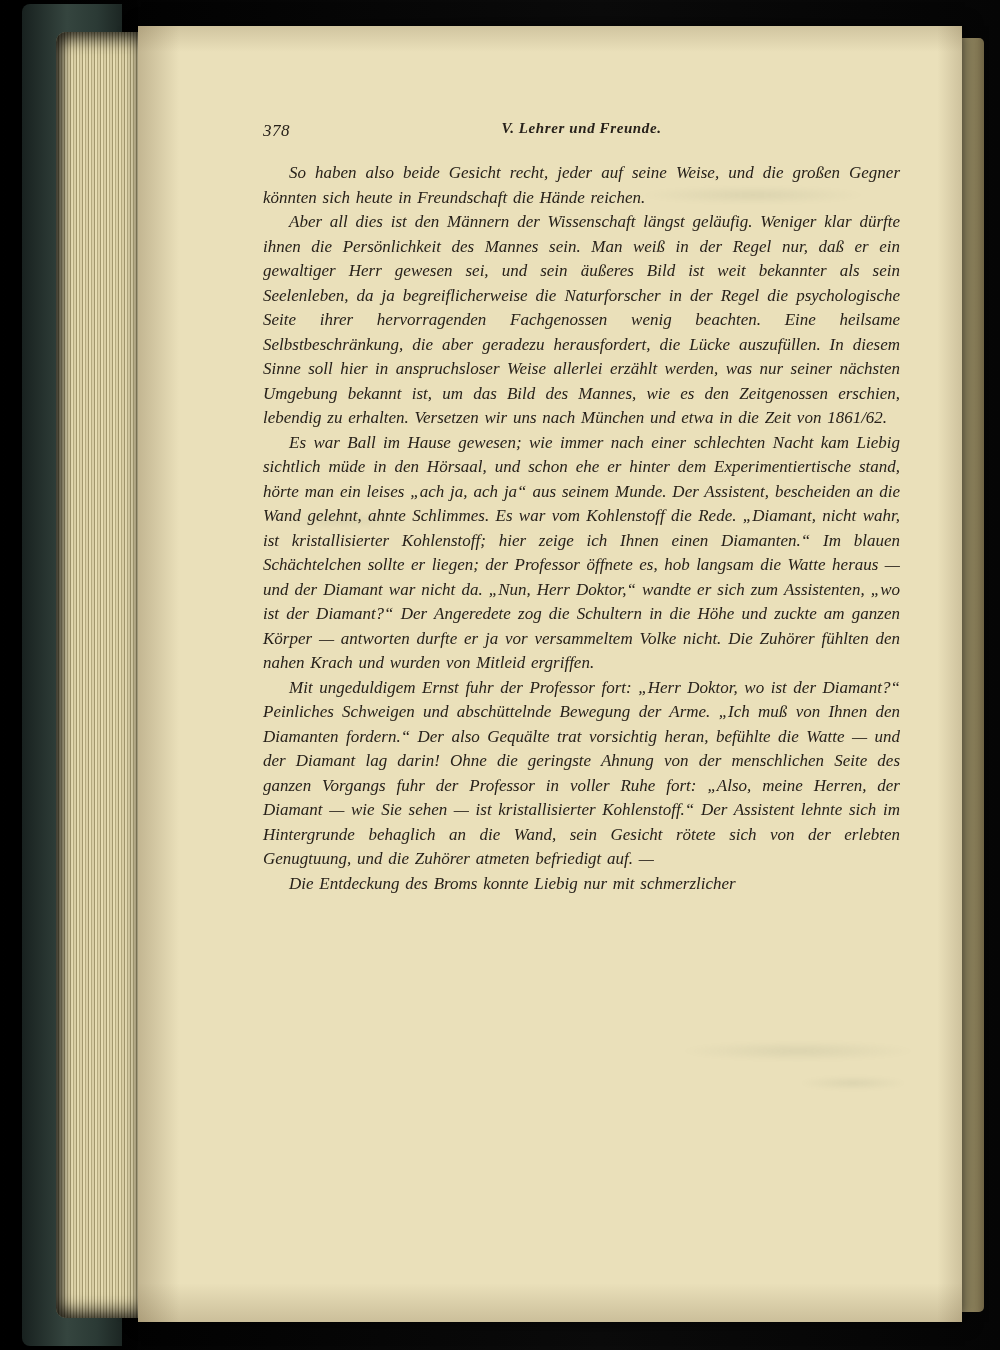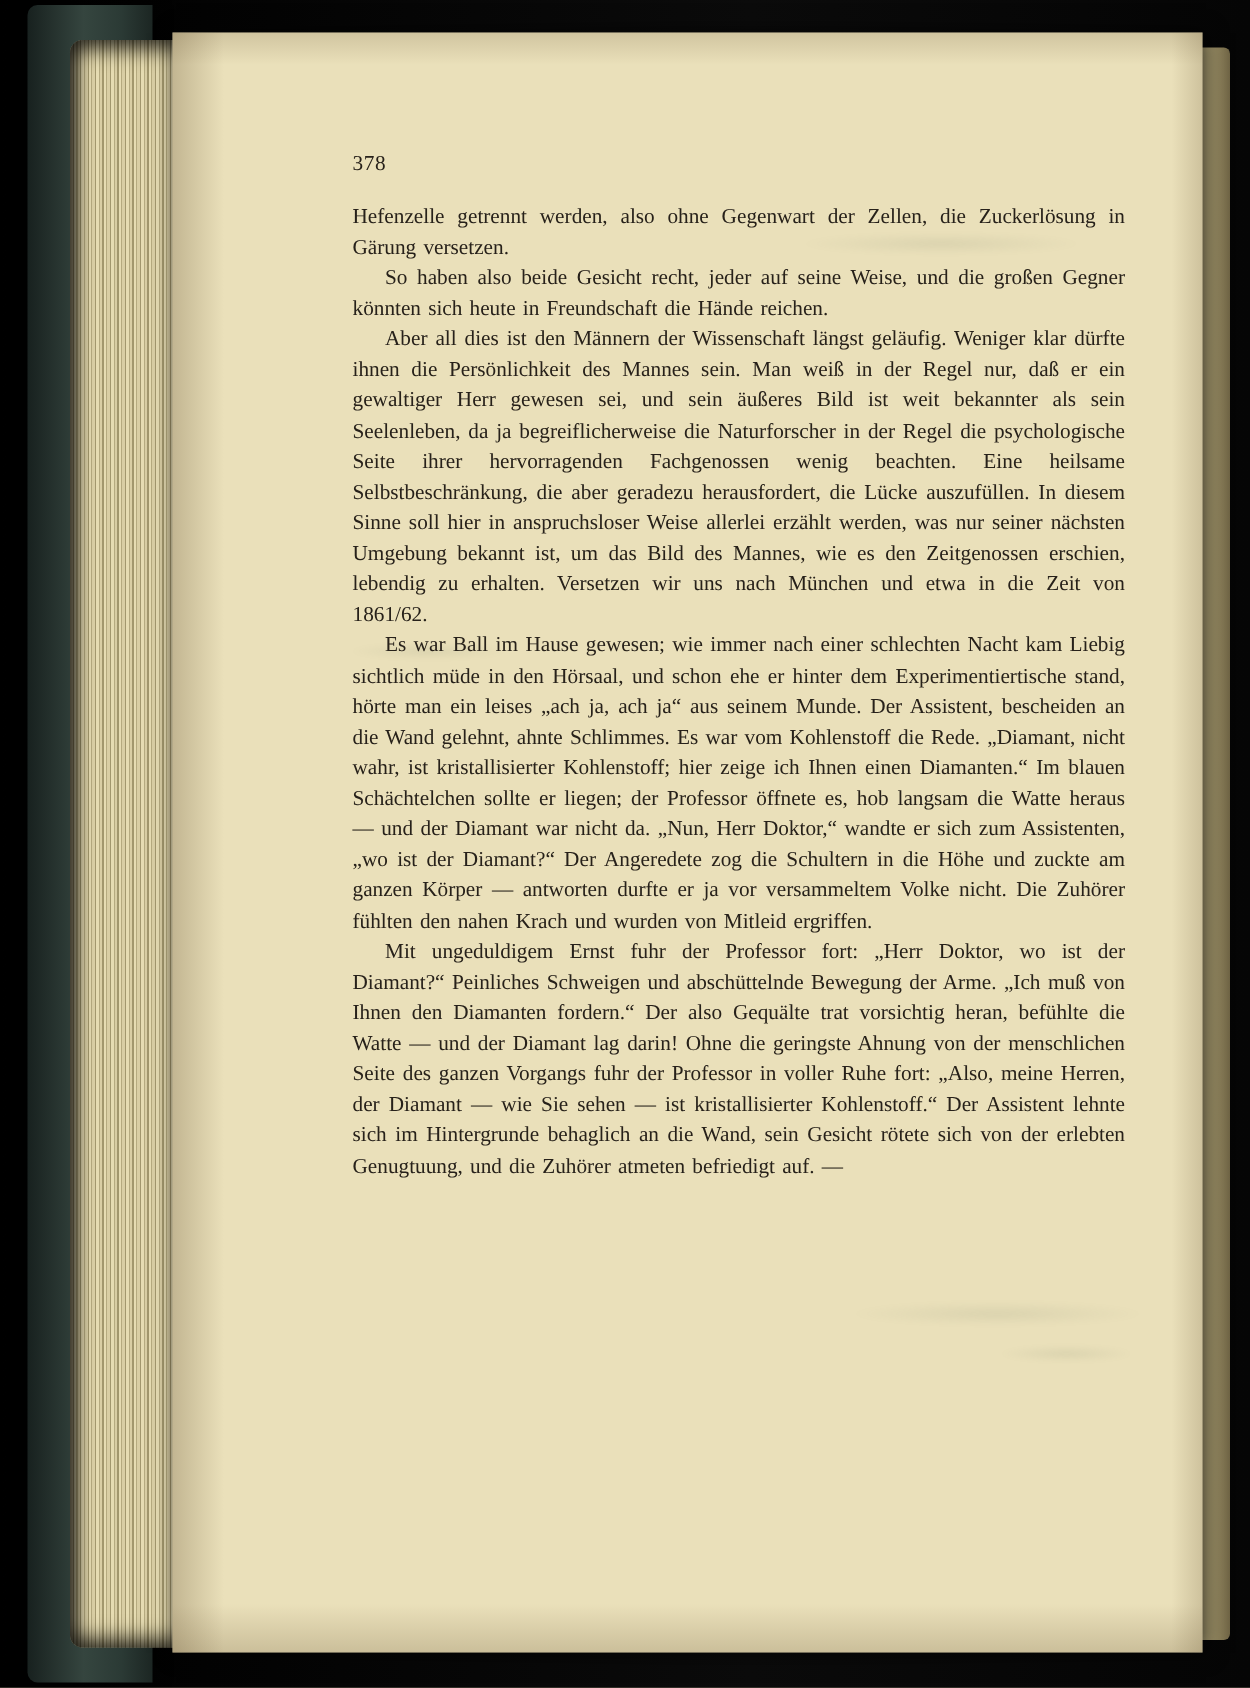--- a/index.html
+++ b/index.html
@@ -67,22 +67,23 @@
     filter: blur(2px);
     pointer-events: none;
   }
   .smudge.s1 { left: 500px; top: 160px; width: 230px; height: 18px; }
   .smudge.s2 { left: 140px; top: 488px; width: 130px; height: 14px; }
   .smudge.s3 { left: 540px; top: 1015px; width: 240px; height: 20px; }
   .smudge.s4 { left: 660px; top: 1050px; width: 110px; height: 14px; }
 
   .text-area {
     position: absolute;
-    left: 144px; right: 62px; top: 94px;
+    left: 125px; right: 62px; top: 94px;
     color: #27211a;
+    font-style: italic;
   }
   .header-row {
     position: relative;
     height: 26px;
     margin-bottom: 15px;
   }
   .pagenum {
     position: absolute; left: 0; top: 1px;
     font-size: 17px;
     letter-spacing: .5px;
@@ -114,23 +115,24 @@
 
   <div class="page">
     <div class="smudge s1"></div>
     <div class="smudge s2"></div>
     <div class="smudge s3"></div>
     <div class="smudge s4"></div>
 
     <div class="text-area">
       <div class="header-row">
         <span class="pagenum">378</span>
+        <span class="runhead">V. Lehrer und Freunde.</span>
       </div>
       <div class="body-text">
-          <p class="para" lang="de">Hefenzelle getrennt werden, also ohne Gegenwart der Zellen, die Zuckerlösung in Gärung versetzen.</p>
           <p class="para indent" lang="de">So haben also beide Gesicht recht, jeder auf seine Weise, und die großen Gegner könnten sich heute in Freundschaft die Hände reichen.</p>
           <p class="para indent" lang="de">Aber all dies ist den Männern der Wissenschaft längst geläufig. Weniger klar dürfte ihnen die Persönlichkeit des Mannes sein. Man weiß in der Regel nur, daß er ein gewaltiger Herr gewesen sei, und sein äußeres Bild ist weit bekannter als sein Seelenleben, da ja begreiflicherweise die Naturforscher in der Regel die psychologische Seite ihrer hervorragenden Fachgenossen wenig beachten. Eine heilsame Selbstbeschränkung, die aber geradezu herausfordert, die Lücke auszufüllen. In diesem Sinne soll hier in anspruchsloser Weise allerlei erzählt werden, was nur seiner nächsten Umgebung bekannt ist, um das Bild des Mannes, wie es den Zeitgenossen erschien, lebendig zu erhalten. Versetzen wir uns nach München und etwa in die Zeit von 1861/62.</p>
           <p class="para indent" lang="de">Es war Ball im Hause gewesen; wie immer nach einer schlechten Nacht kam Liebig sichtlich müde in den Hörsaal, und schon ehe er hinter dem Experimentiertische stand, hörte man ein leises „ach ja, ach ja“ aus seinem Munde. Der Assistent, bescheiden an die Wand gelehnt, ahnte Schlimmes. Es war vom Kohlenstoff die Rede. „Diamant, nicht wahr, ist kristallisierter Kohlenstoff; hier zeige ich Ihnen einen Diamanten.“ Im blauen Schächtelchen sollte er liegen; der Professor öffnete es, hob langsam die Watte heraus — und der Diamant war nicht da. „Nun, Herr Doktor,“ wandte er sich zum Assistenten, „wo ist der Diamant?“ Der Angeredete zog die Schultern in die Höhe und zuckte am ganzen Körper — antworten durfte er ja vor versammeltem Volke nicht. Die Zuhörer fühlten den nahen Krach und wurden von Mitleid ergriffen.</p>
           <p class="para indent" lang="de">Mit ungeduldigem Ernst fuhr der Professor fort: „Herr Doktor, wo ist der Diamant?“ Peinliches Schweigen und abschüttelnde Bewegung der Arme. „Ich muß von Ihnen den Diamanten fordern.“ Der also Gequälte trat vorsichtig heran, befühlte die Watte — und der Diamant lag darin! Ohne die geringste Ahnung von der menschlichen Seite des ganzen Vorgangs fuhr der Professor in voller Ruhe fort: „Also, meine Herren, der Diamant — wie Sie sehen — ist kristallisierter Kohlenstoff.“ Der Assistent lehnte sich im Hintergrunde behaglich an die Wand, sein Gesicht rötete sich von der erlebten Genugtuung, und die Zuhörer atmeten befriedigt auf. —</p>
+          <p class="para indent" lang="de">Die Entdeckung des Broms konnte Liebig nur mit schmerzlicher</p>
         </div>
     </div>
   </div>
 </div>
 
 </body></html>

